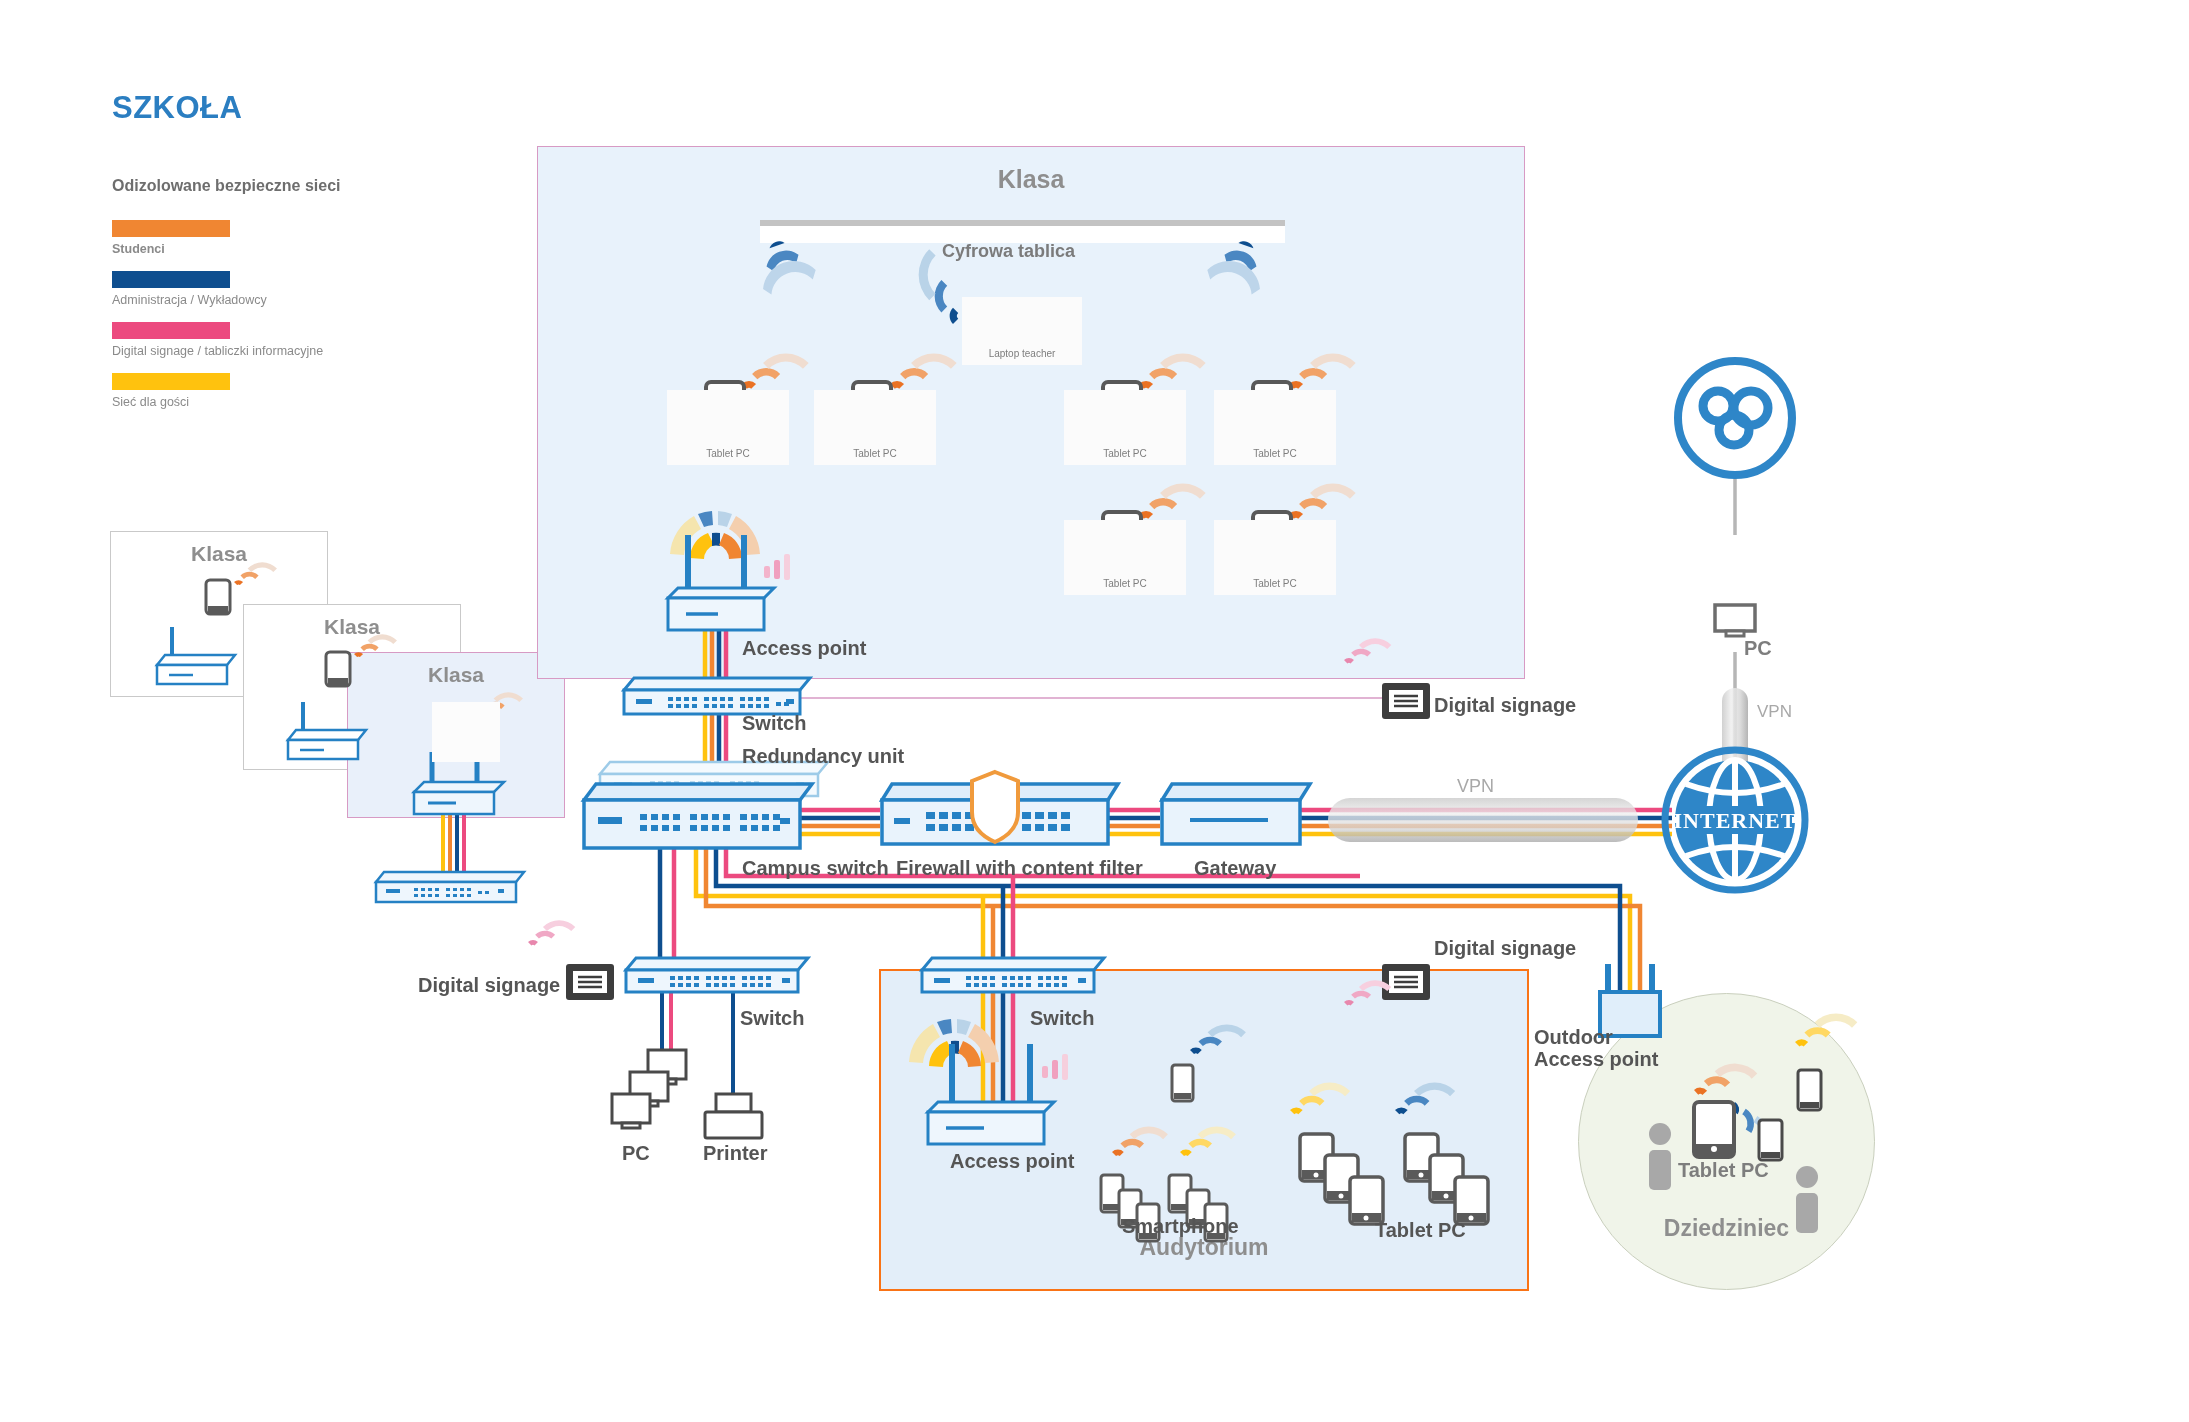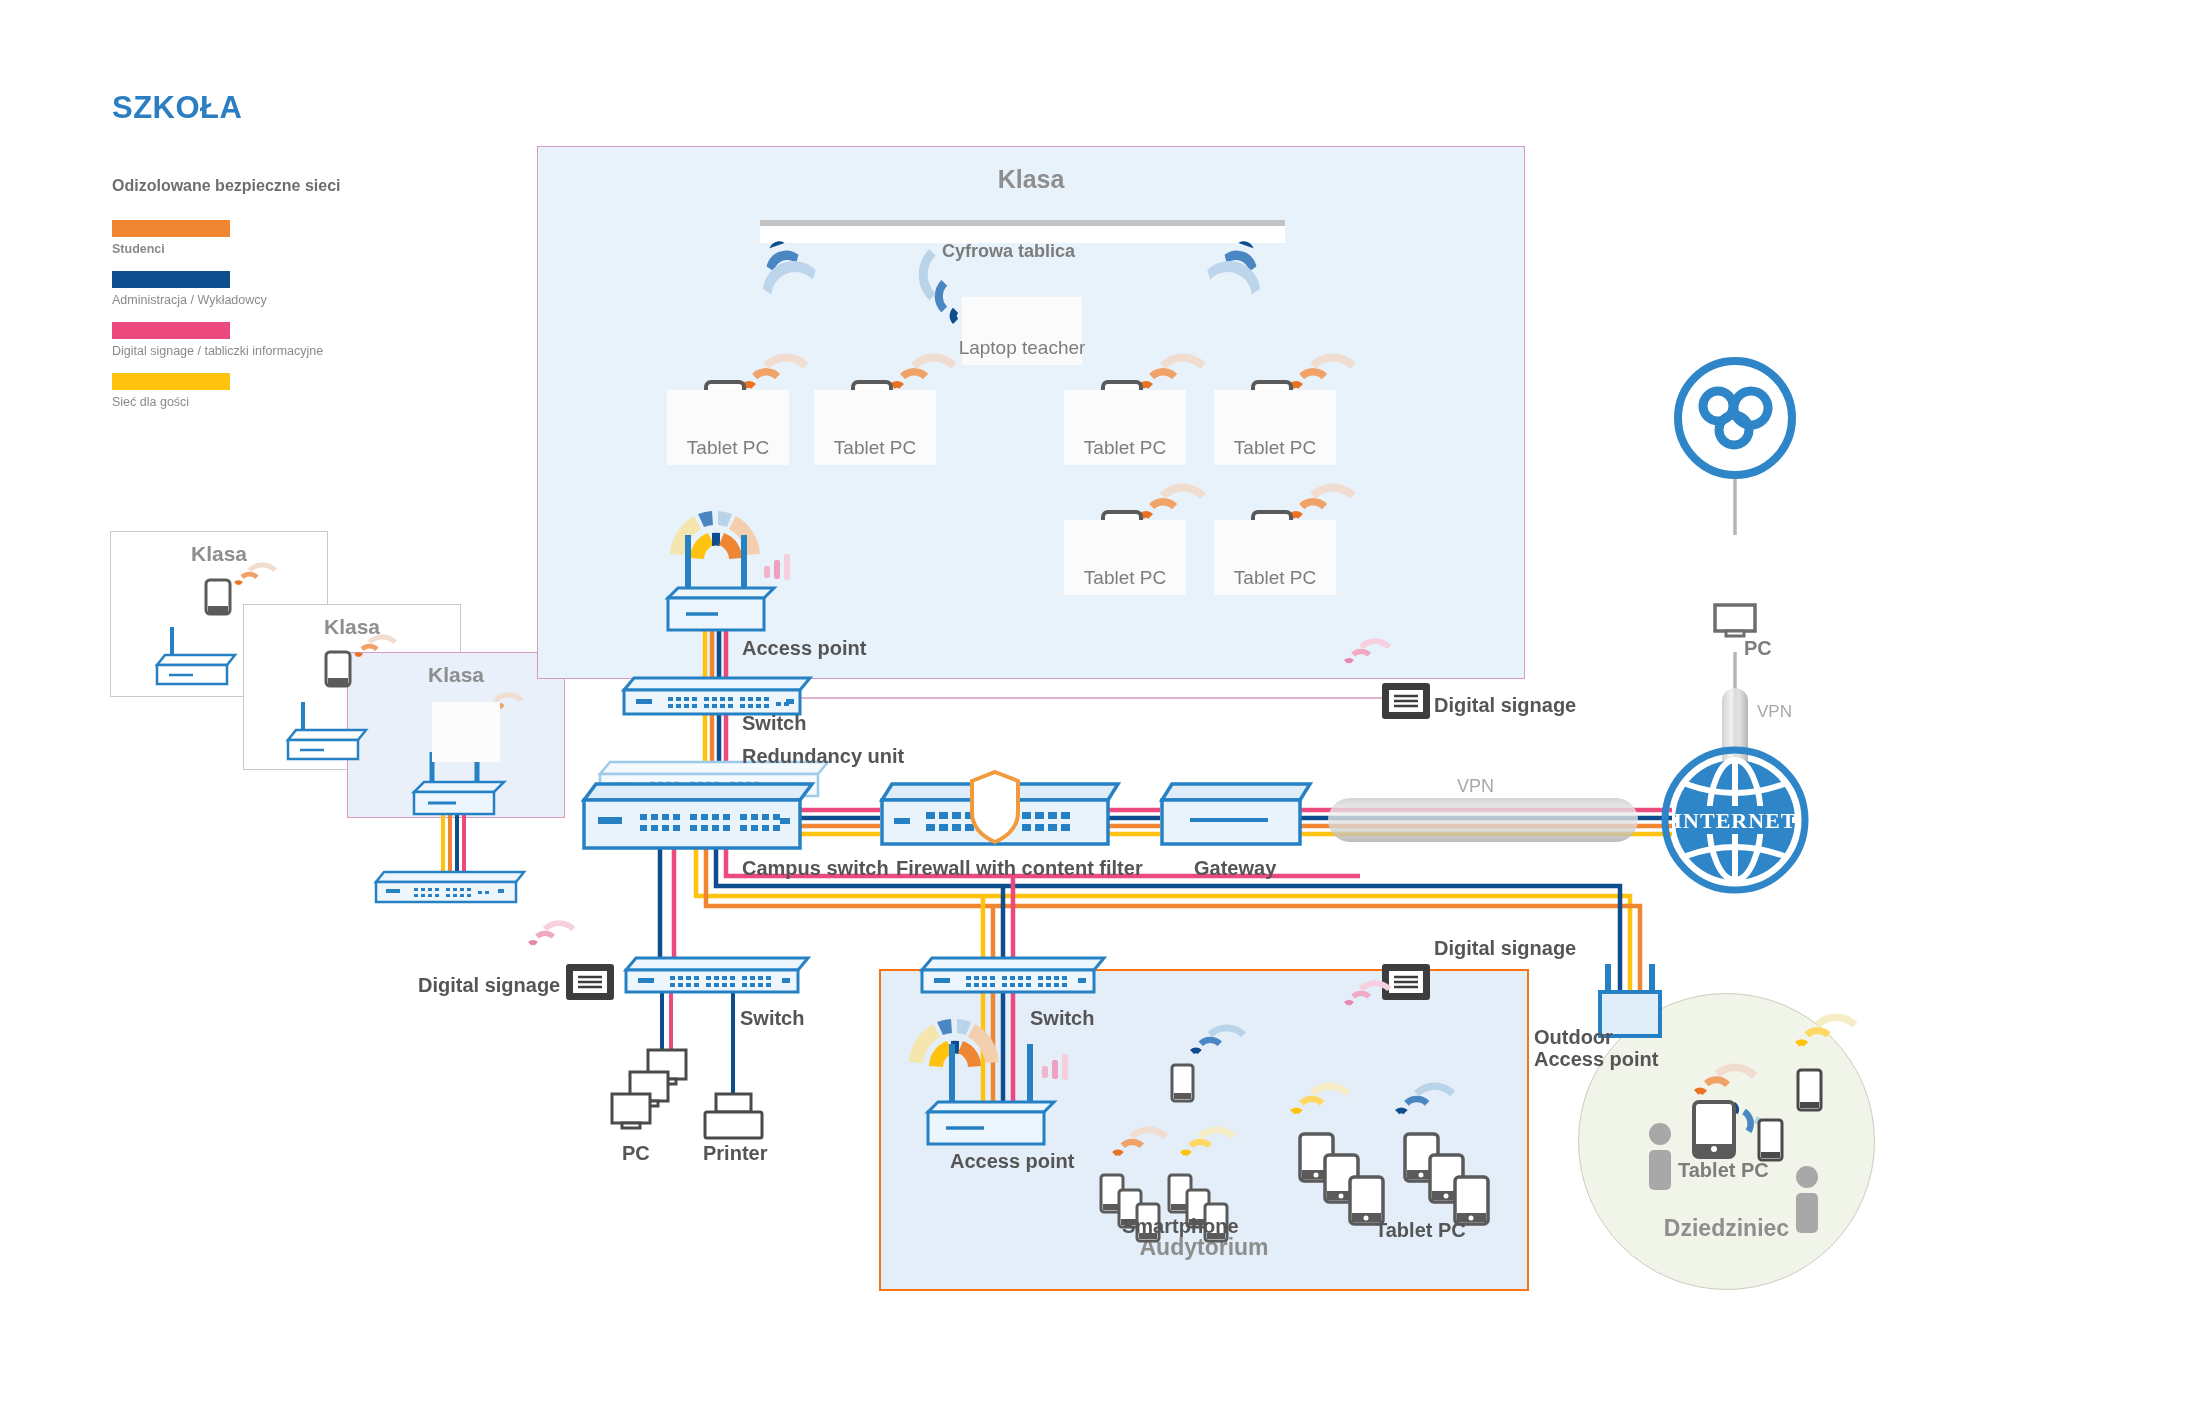--- a/index.html
+++ b/index.html
@@ -36,21 +36,21 @@
   #dziedziniec { left:1578px; top:981px; width:297px; height:297px;
                  background:#f0f4e9; border:1px solid #c9cfbd; border-radius:50%; }
   #provider-box { left:1622px; top:523px; width:224px; height:128px; background:#e6e6e6; }
 
   .zone-foot { position:absolute; width:100%; text-align:center; font-size:23px;
                font-weight:bold; color:#8e8e8e; }
 
   
   .chip { position:absolute; background:#fbfbfb; display:flex; align-items:flex-end;
           justify-content:center; }
-  .chip-label { font-size:19px; color:#7d7d7d; padding-bottom:6px; white-space:nowrap; }
+  .chip-label { font-size:10px; color:#7d7d7d; padding-bottom:6px; white-space:nowrap; }
 
   .plain-label { position:absolute; font-size:20px; color:#555555; white-space:nowrap; font-weight:bold; }
   .gray-label { position:absolute; font-size:15px; color:#a8a8a8; white-space:nowrap; }
 
   .provider-title { position:absolute; width:100%; text-align:center; top:12px;
                     font-size:19px; font-weight:bold; color:#2f86c8; line-height:1.25; }
 
   
   svg.layer { position:absolute; left:0; top:0; width:2189px; height:1422px;
               pointer-events:none; overflow:visible; }

